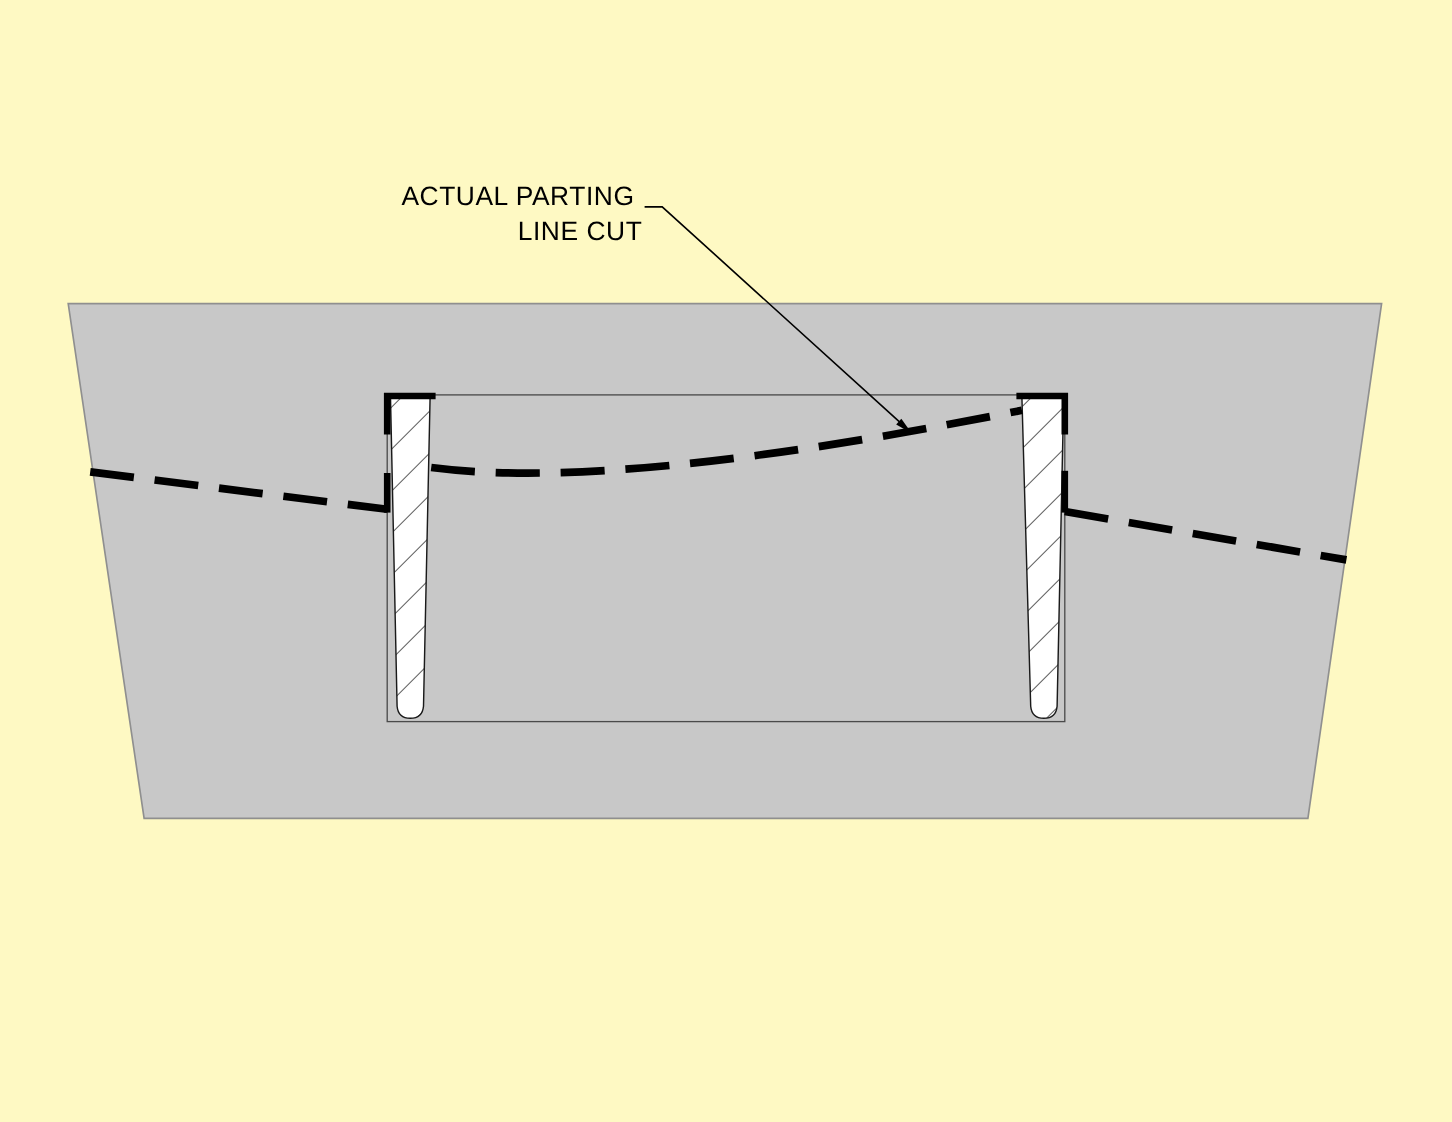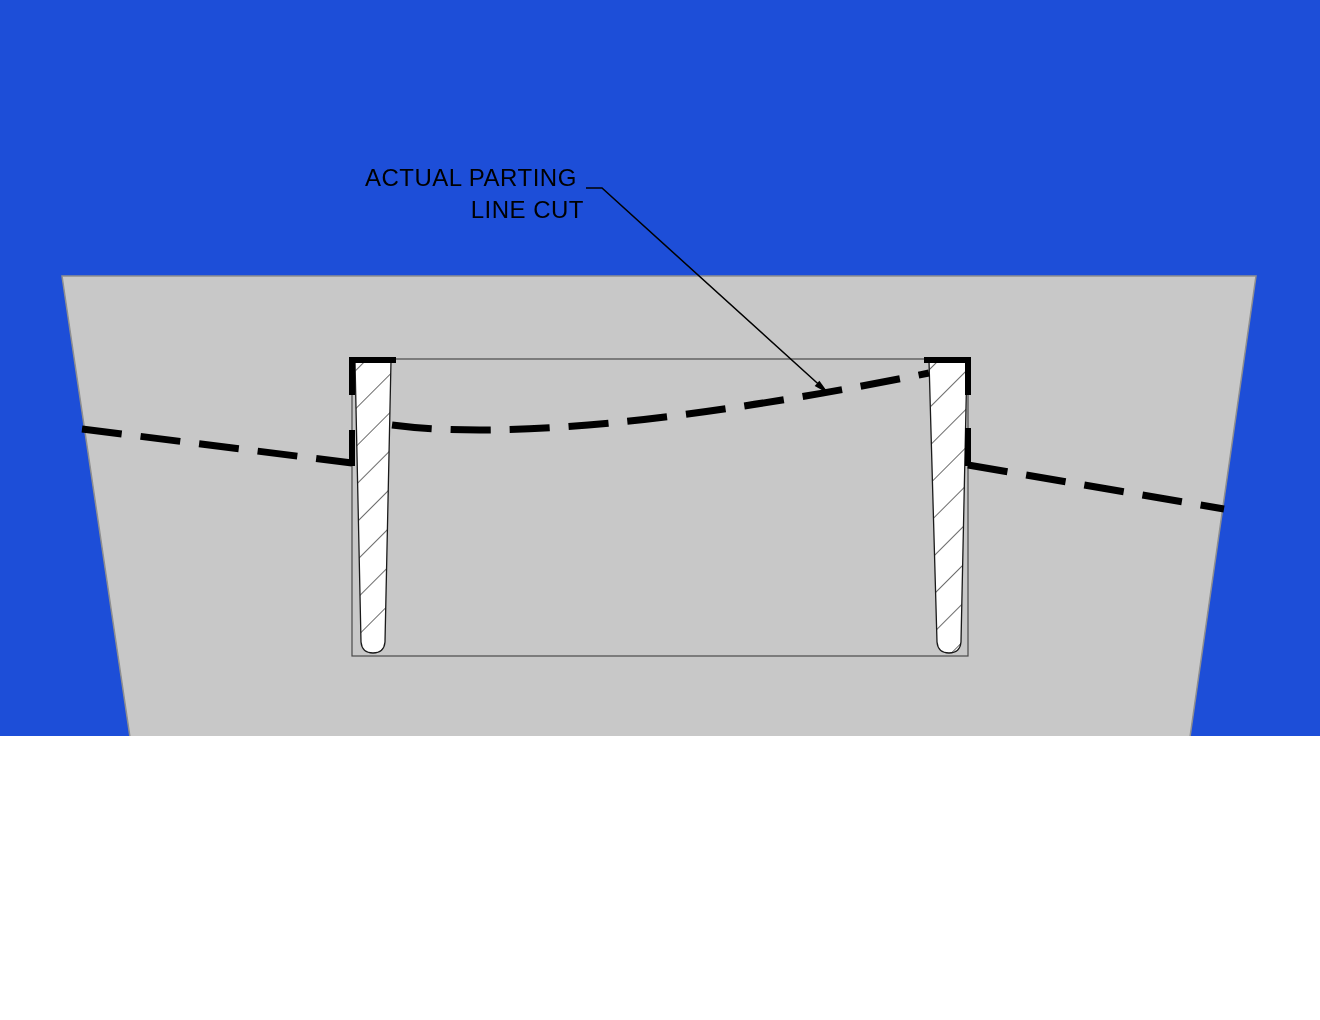--- a/index.html
+++ b/index.html
@@ -4,22 +4,22 @@
 <style>
   html, body {
     margin: 0;
     padding: 0;
     background: #ffffff;
     font-family: "Liberation Sans", sans-serif;
   }
   .canvas {
     position: relative;
     width: 1320px;
-    height: 736px;
-    background: #1d4ed8;
+    height: 1020px;
+    background: #fef9c3;
     overflow: hidden;
   }
   svg { display: block; }
   text {
     font-family: "Liberation Sans", sans-serif;
     letter-spacing: 0.5px;
   }
 </style>
 </head>
 <body>

